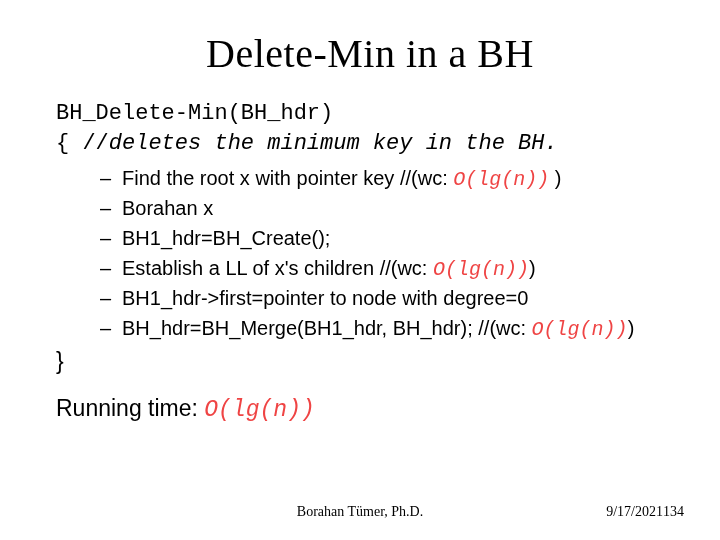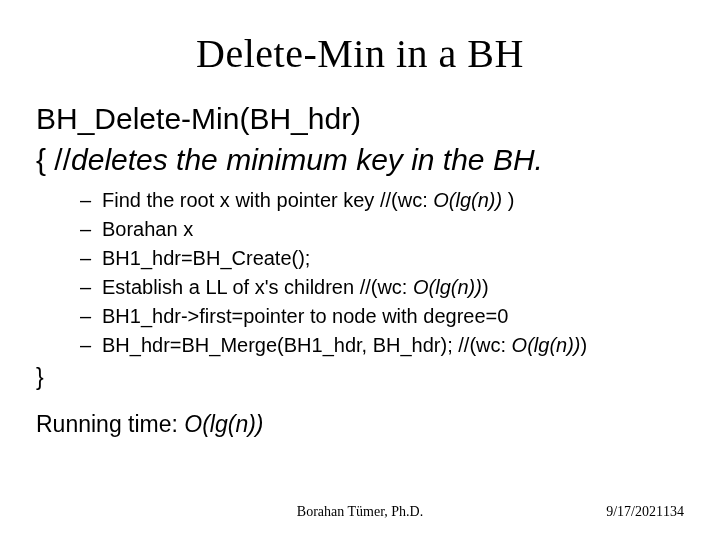--- a/index.html
+++ b/index.html
@@ -8,33 +8,33 @@
       height: 540px;
       background: #ffffff;
       font-family: "Times New Roman", Times, serif;
       color: #000000;
       position: relative;
       overflow: hidden;
     }
     .slide {
       width: 100%;
       height: 100%;
-      padding: 30px 36px 0 36px;
+      padding: 30px 36px 0 56px;
       position: relative;
     }
     .title {
       font-size: 40px;
       text-align: center;
       font-weight: normal;
       margin-bottom: 22px;
       letter-spacing: 0.5px;
     }
     .line1, .line2 {
-      font-family: Liberation Sans, sans-serif;
-      font-size: 30px;
+      font-family: Liberation Mono, monospace;
+      font-size: 22px;
       line-height: 1.35;
     }
     .line2-comment {
       font-style: italic;
       text-align: center;
     }
     .bullets {
       margin-top: 6px;
       margin-left: 44px;
     }
@@ -46,23 +46,23 @@
       line-height: 1.45;
     }
     .dash {
       width: 22px;
       flex: 0 0 22px;
       text-align: left;
       font-size: 20px;
     }
     .bullet-text { }
     .complexity {
-      font-family: Liberation Sans, sans-serif;
+      font-family: Liberation Mono, monospace;
       font-style: italic;
-      color: #000000;
+      color: #ef4444;
     }
     .close-brace {
       font-family: Verdana, Geneva, sans-serif;
       font-size: 23px;
       margin-top: 4px;
     }
     .runtime {
       font-family: Verdana, Geneva, sans-serif;
       font-size: 23px;
       margin-top: 20px;

